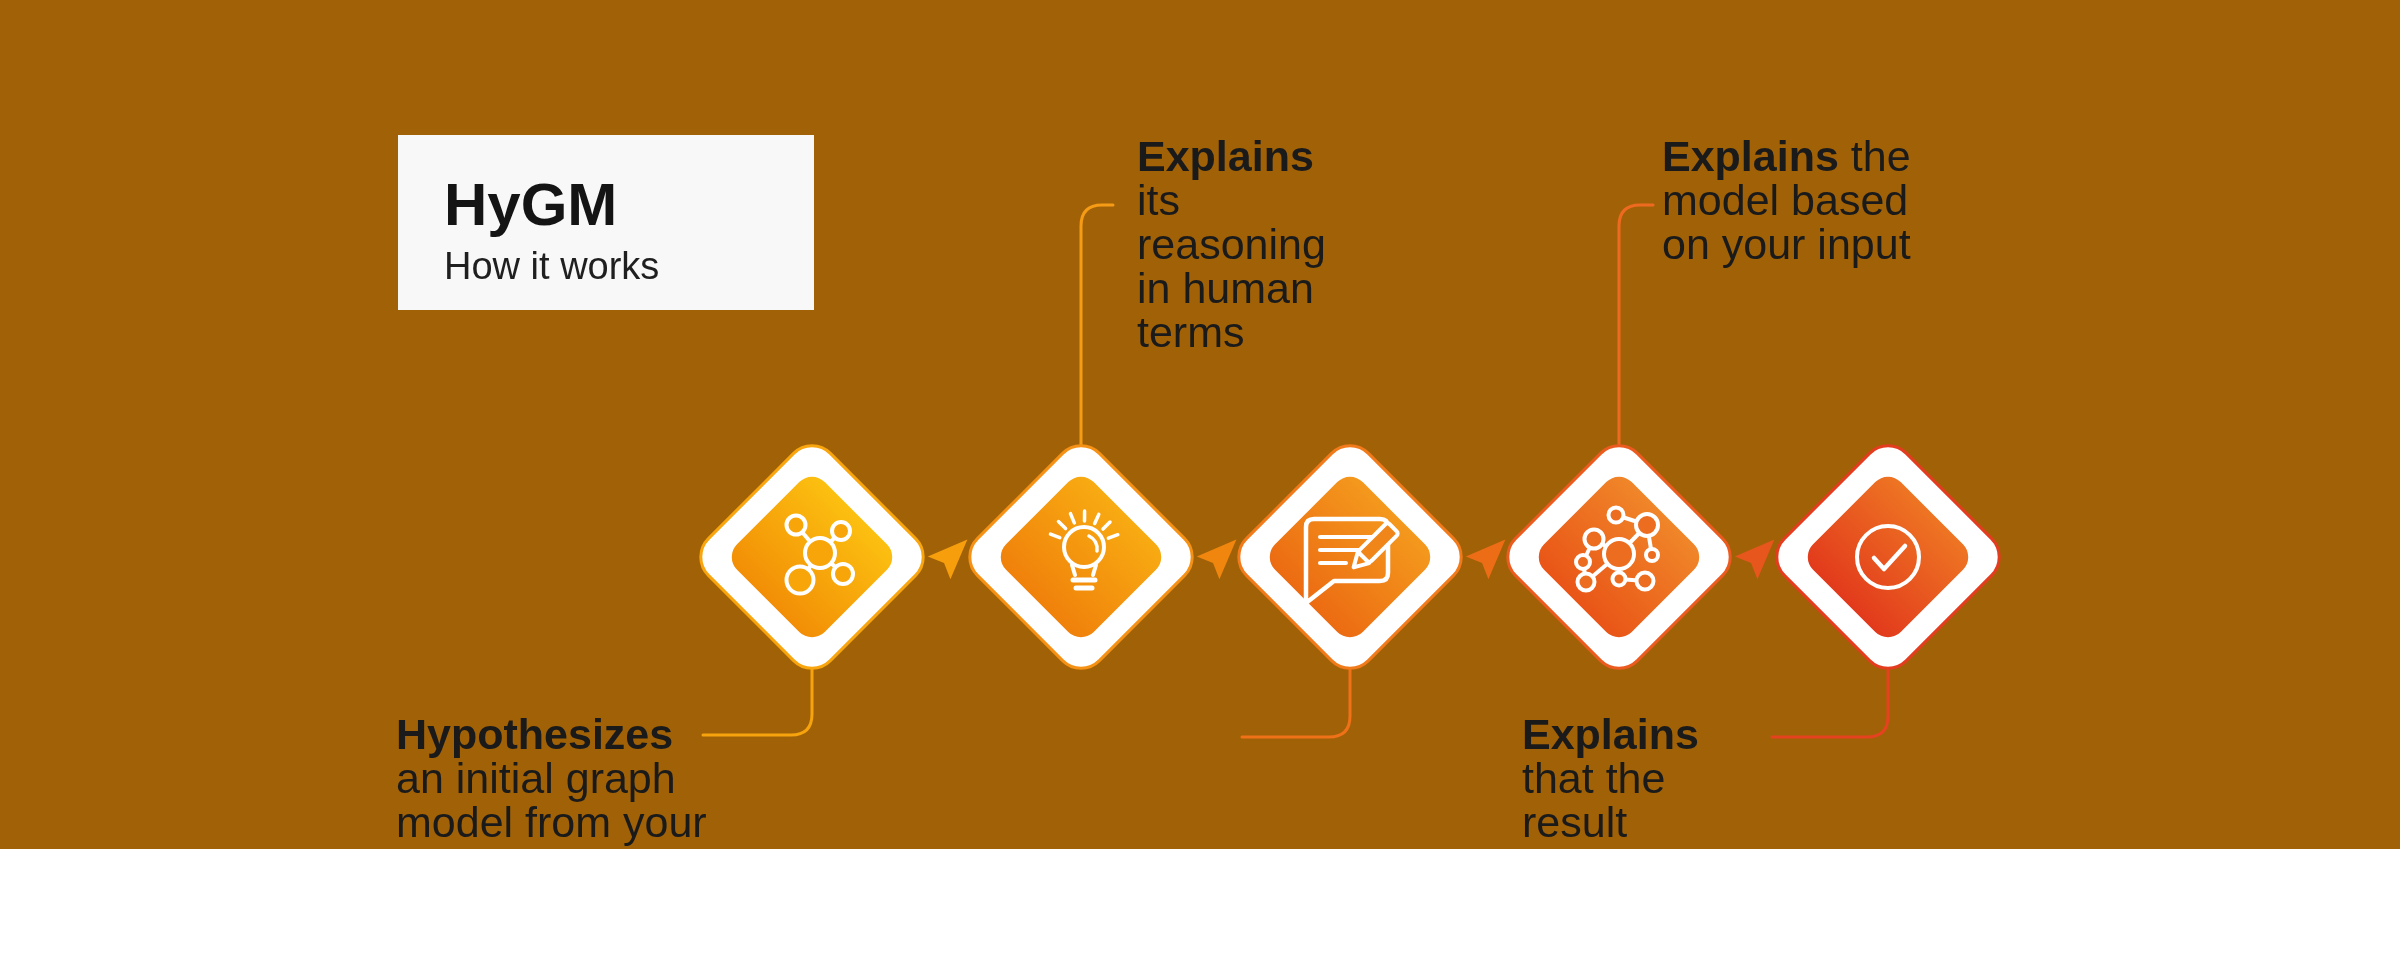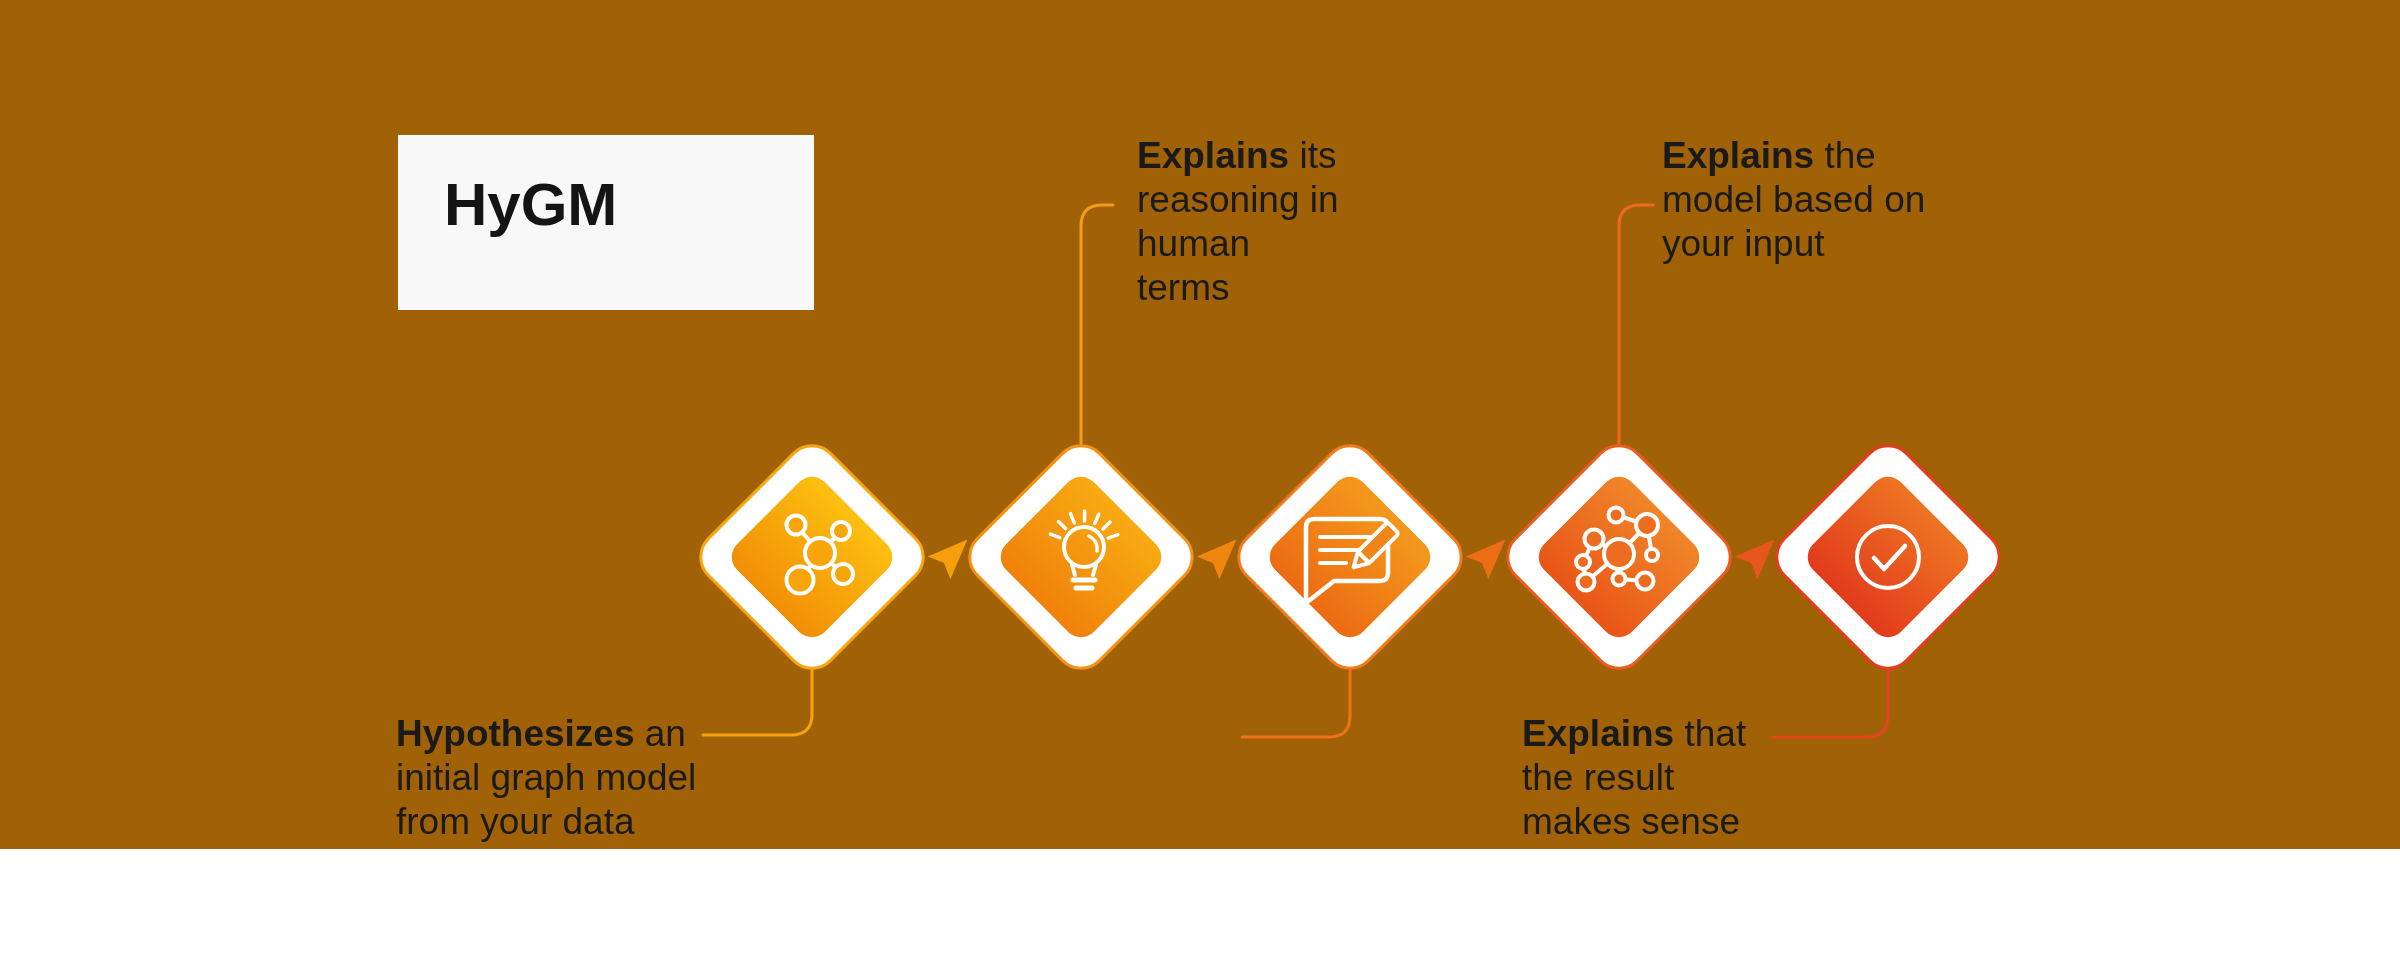--- a/index.html
+++ b/index.html
@@ -15,31 +15,32 @@
   .title-card{
     position:absolute;left:398px;top:135px;width:416px;height:175px;
     background:#f8f8f8;
     box-sizing:border-box;
     padding:36px 0 0 46px;
   }
   .title{font-size:60px;font-weight:700;color:#141414;line-height:1.12;letter-spacing:0px;}
   .subtitle{font-size:38px;font-weight:400;color:#1f1f1f;margin-top:6px;line-height:1.2;}
   .cap{
     position:absolute;
-    font-size:37px;line-height:44px;font-weight:400;color:#1a1a1a;
+    font-size:43px;line-height:44px;font-weight:400;color:#1a1a1a;
   }
   .cap b{font-weight:700;}
 </style>
 </head>
 <body>
 
 <div class="canvas">
 
   <div class="title-card">
     <div class="title">HyGM</div>
+    <div class="subtitle">How it works</div>
   </div>
 
   <svg class="stage" viewBox="0 0 2400 978">
     <defs>
       <linearGradient id="g1" x1="0" y1="0" x2="0" y2="1">
         <stop offset="0" stop-color="#FCC010"></stop>
           <stop offset="1" stop-color="#F28E06"></stop>
       </linearGradient>
       <linearGradient id="g2" x1="0" y1="0" x2="0" y2="1">
         <stop offset="0" stop-color="#F8AB12"></stop>

